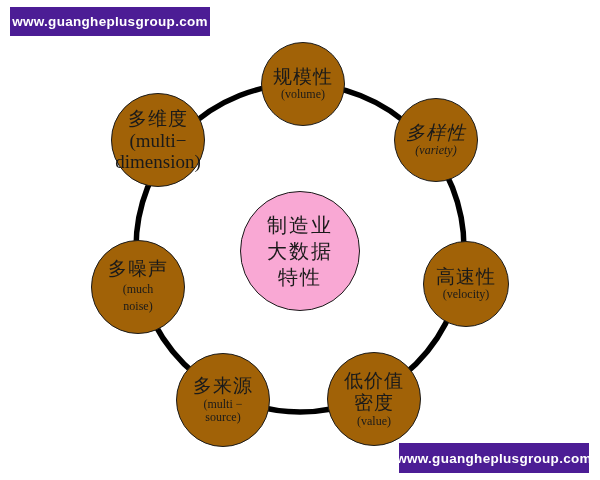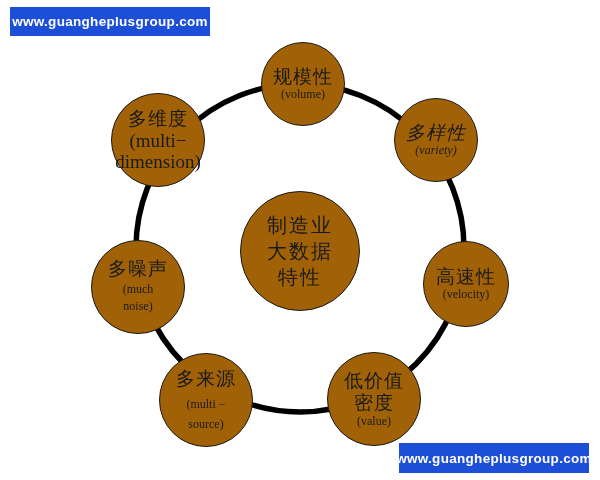--- a/index.html
+++ b/index.html
@@ -38,53 +38,53 @@
   .node .en {
     font-size: 12px;
     line-height: 1.12;
     white-space: nowrap;
   }
 
   .n-volume    { left: 261px; top:  42px; width: 84px; height: 84px; }
   .n-variety   { left: 394px; top:  98px; width: 84px; height: 84px; font-style: italic; }
   .n-velocity  { left: 423px; top: 241px; width: 86px; height: 86px; }
   .n-value     { left: 327px; top: 352px; width: 94px; height: 94px; }
-  .n-source    { left: 159px; top: 353px; width: 94px; height: 94px; gap: 7px; }
+  .n-source    { left: 176px; top: 353px; width: 94px; height: 94px; }
   .n-noise     { left:  91px; top: 240px; width: 94px; height: 94px; text-align: center; }
   .n-dimension { left: 111px; top:  93px; width: 94px; height: 94px; }
   .n-dimension .en { font-size: 19px; }
   .n-noise .en { line-height: 1.45; }
 
   .center-circle {
     position: absolute;
     z-index: 2;
     left: 240px; top: 191px;
     width: 120px; height: 120px;
-    background: #a16207;
+    background: #f9a8d4;
     border: 1.6px solid #1a1a1a;
     border-radius: 50%;
     display: flex;
     flex-direction: column;
     align-items: center;
     justify-content: center;
     text-align: right;
     color: #1a1a1a;
     box-sizing: border-box;
   }
   .center-circle .zh-c {
     font-size: 20px;
     letter-spacing: 2px;
     line-height: 1.3;
     white-space: nowrap;
   }
 
   .banner {
     position: absolute;
     z-index: 3;
-    background: #1d4ed8;
+    background: #4c1d95;
     color: #ffffff;
     font-family: "Liberation Sans", sans-serif;
     font-weight: bold;
     font-size: 13.5px;
     letter-spacing: 0.3px;
     display: flex;
     align-items: center;
     justify-content: center;
     white-space: nowrap;
     text-align: right;

